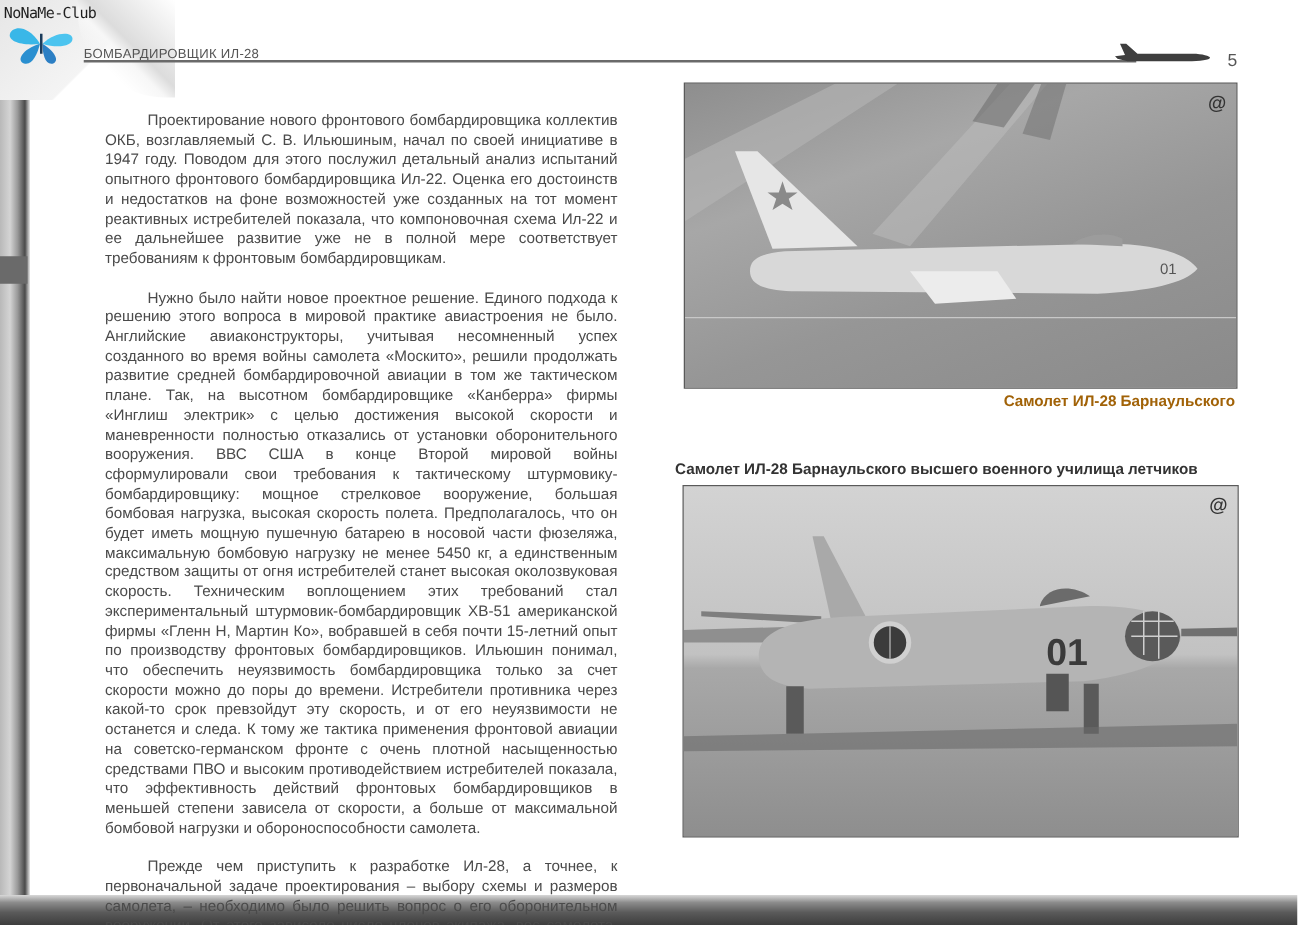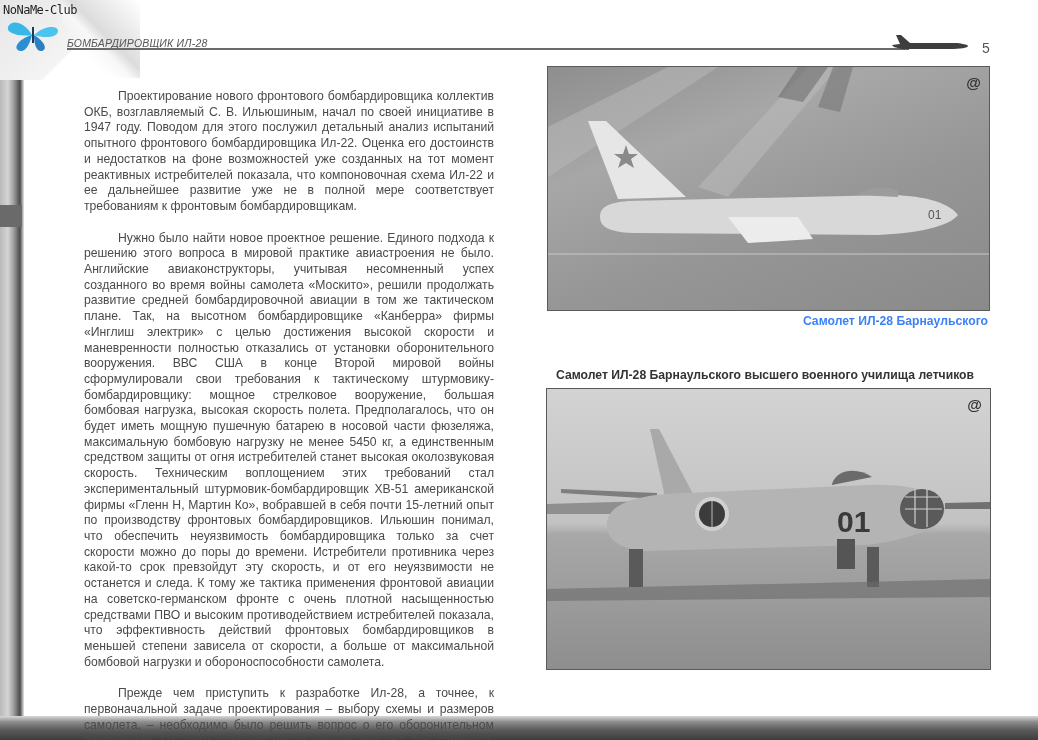--- a/index.html
+++ b/index.html
@@ -33,21 +33,20 @@
   .wm-text {
     position:absolute; left:3px; top:3px; font-family:"DejaVu Sans Mono", monospace;
     font-weight:normal; font-size:12px; color:#1f1f1f; letter-spacing:-0.5px;
   }
   .butterfly { position:absolute; left:4px; top:17px; width:58px; height:36px; }
 
   
   .run-head {
     position:absolute; left:67px; top:37px; font-size:10.5px; color:#555;
     letter-spacing:0.2px;
-    font-style:italic;
   }
   .head-rule {
     position:absolute; left:67px; top:48px; width:842px; height:2px; background:#6a6a6a;
   }
   .head-plane { position:absolute; left:888px; top:33px; width:82px; height:20px; }
   .page-num {
     position:absolute; left:982px; top:40px; font-size:14px; color:#555;
   }
 
   
@@ -65,24 +64,24 @@
   .photo1 { left:547px; top:66px; width:441px; height:243px;
     background:linear-gradient(160deg,#8e8e8e 0,#a7a7a7 30%,#969696 60%,#8a8a8a 100%); }
   .photo2 { left:546px; top:388px; width:443px; height:280px;
     background:linear-gradient(to bottom,#d3d3d3 0,#c2c2c2 48%,#a8a8a8 52%,#8e8e8e 100%); }
   .photo svg { position:absolute; left:0; top:0; width:100%; height:100%; }
   .at-mark {
     position:absolute; right:8px; top:7px; font-size:15px; color:#333; font-weight:bold;
   }
   .caption1 {
     position:absolute; left:620px; top:314px; width:368px; text-align:right;
-    font-weight:bold; font-size:12.2px; line-height:15.5px; color:#3b82f6;
+    font-weight:bold; font-size:12.2px; line-height:15.5px; color:#a16207;
   }
   .caption2 {
-    position:absolute; left:540px; top:368px; width:450px; text-align:center;
+    position:absolute; left:540px; top:368px; width:450px; text-align:left;
     font-weight:bold; font-size:12.2px; color:#333;
   }
 </style>
 </head>
 <body>
 
 <div class="left-edge"></div>
 <div class="left-band"></div>
 <div class="bottom-edge"></div>
 

